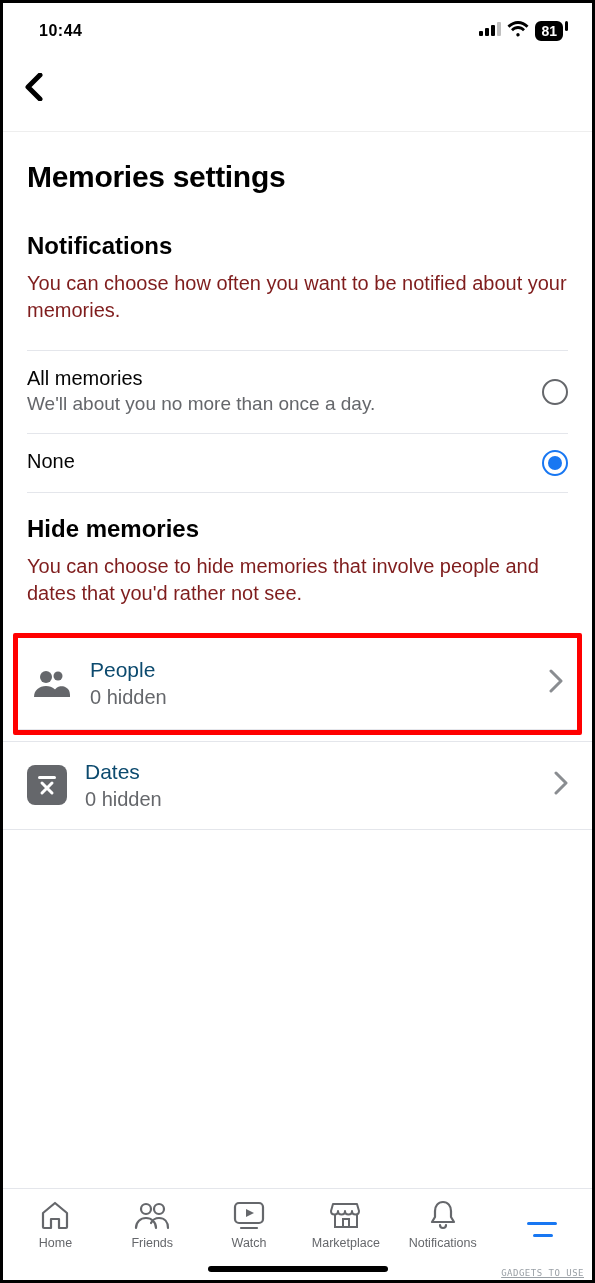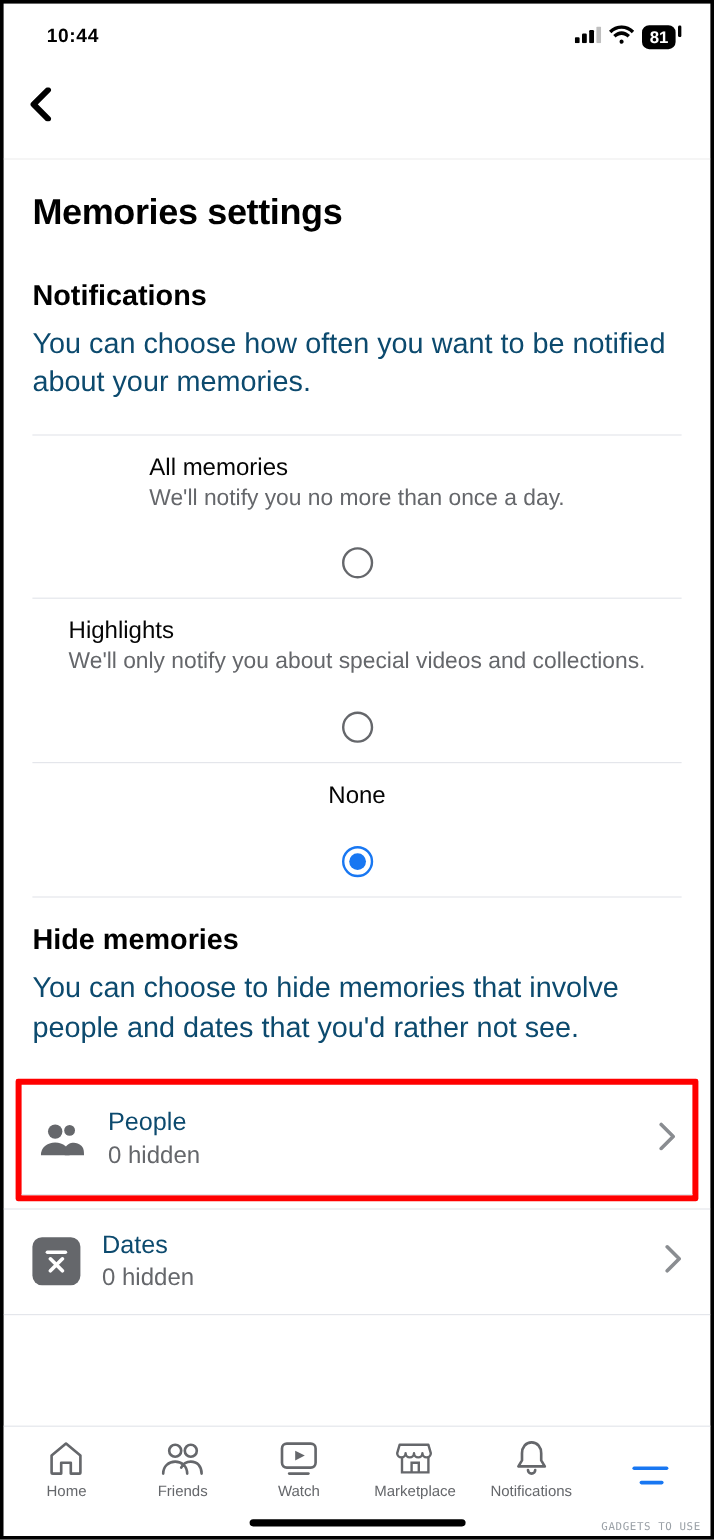--- a/index.html
+++ b/index.html
@@ -63,35 +63,34 @@
     font-weight: 800;
     margin: 28px 0 38px 0;
     letter-spacing: -0.3px;
   }
   .section-heading {
     font-size: 24px;
     font-weight: 800;
     margin: 0 0 10px 0;
   }
   .section-desc {
-    font-size: 24px;
-    color: #0c4a6e;
+    font-size: 20px;
+    color: #7f1d1d;
     line-height: 1.35;
     margin: 0 0 26px 0;
   }
 
   
   .option-row {
     display: flex;
     align-items: center;
     justify-content: space-between;
     padding: 16px 0;
     border-top: 1px solid #e4e6eb;
     gap: 28px;
-    flex-direction: column;
   }
   .option-row:last-child {
     border-bottom: 1px solid #e4e6eb;
   }
   .option-text { flex: 1; }
   .option-title {
     font-size: 20px;
     color: #050505;
     margin: 0 0 2px 0;
   }
@@ -214,20 +213,21 @@
   }
 
   .watermark {
     position: absolute;
     bottom: 2px;
     right: 8px;
     font-size: 9px;
     letter-spacing: 0.5px;
     color: #9aa0a6;
     font-family: monospace;
+    text-decoration: underline;
   }
 </style>
 </head>
 <body>
 
 <div class="status-bar">
   <div class="status-time">10:44</div>
   <div class="status-right">
     <span>
       <svg width="22" height="14" viewBox="0 0 22 14">
@@ -262,32 +262,25 @@
 <div class="content">
   <div class="section-pad">
     <h1 class="page-title">Memories settings</h1>
 
     <h2 class="section-heading">Notifications</h2>
     <p class="section-desc">You can choose how often you want to be notified about your memories.</p>
 
     <div class="option-row">
       <div class="option-text">
         <div class="option-title">All memories</div>
-        <div class="option-sub">We'll notify you no more than once a day.</div>
+        <div class="option-sub">We'll about you no more than once a day.</div>
       </div>
       <div class="radio"></div>
     </div>
 
-    <div class="option-row">
-      <div class="option-text">
-        <div class="option-title">Highlights</div>
-        <div class="option-sub">We'll only notify you about special videos and collections.</div>
-      </div>
-      <div class="radio"></div>
-    </div>
 
     <div class="option-row">
       <div class="option-text">
         <div class="option-title">None</div>
       </div>
       <div class="radio selected"></div>
     </div>
   </div>
 
   <div class="section-pad hide-section">

